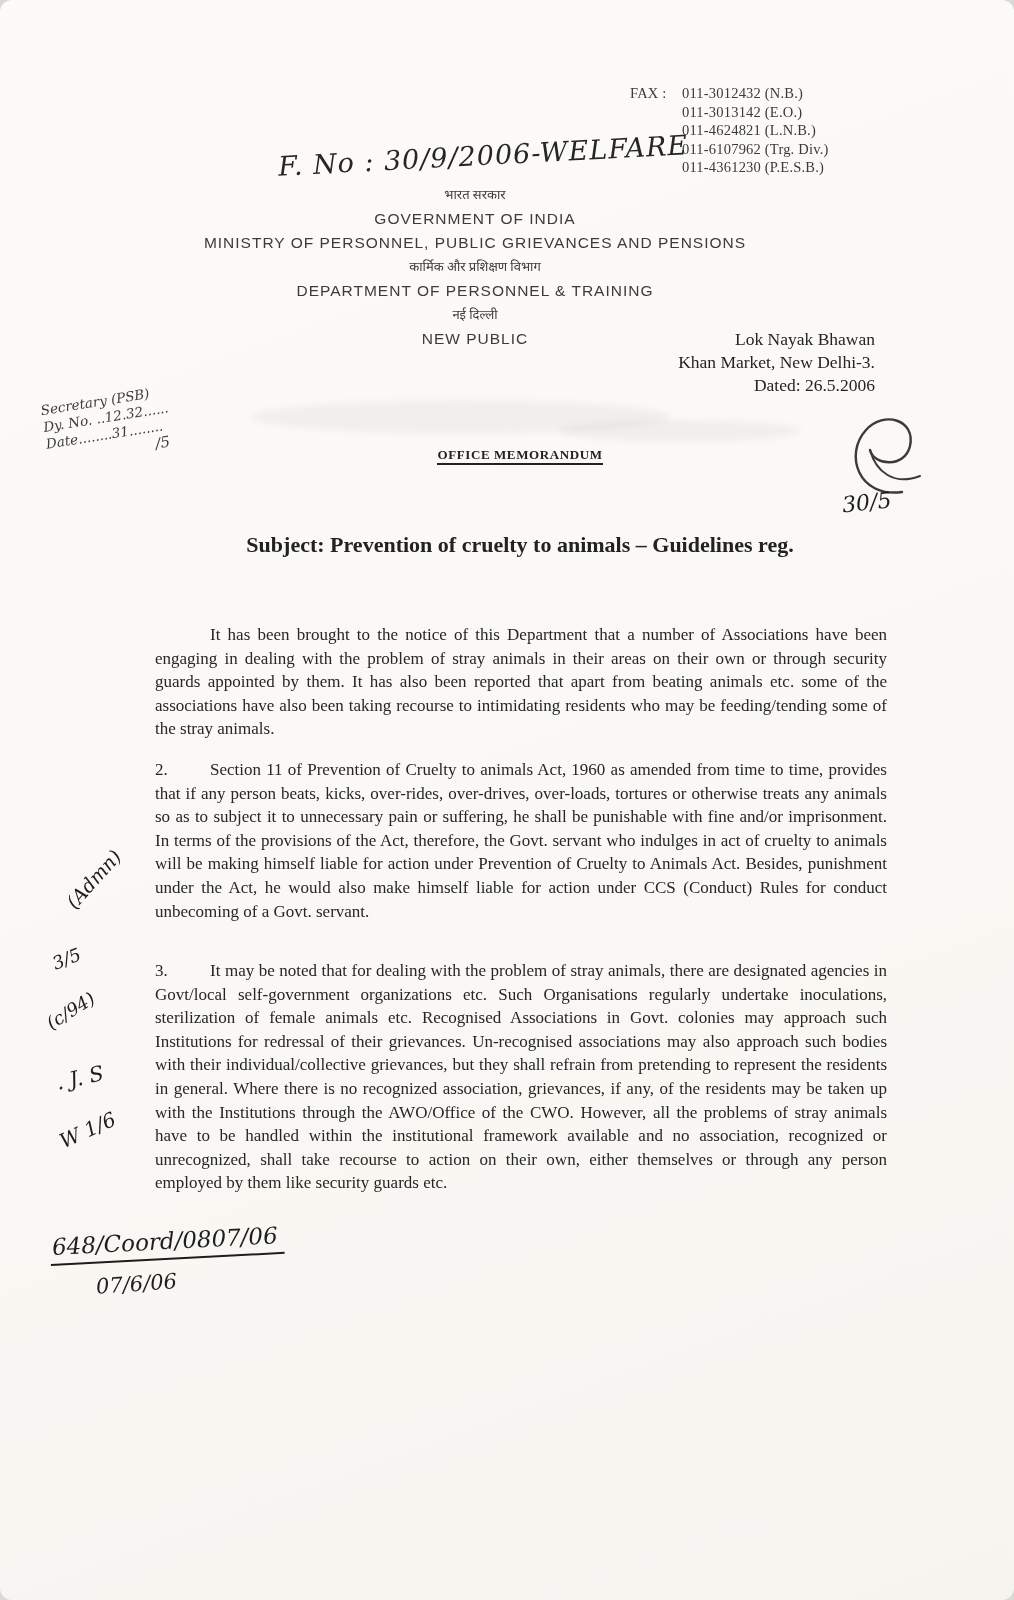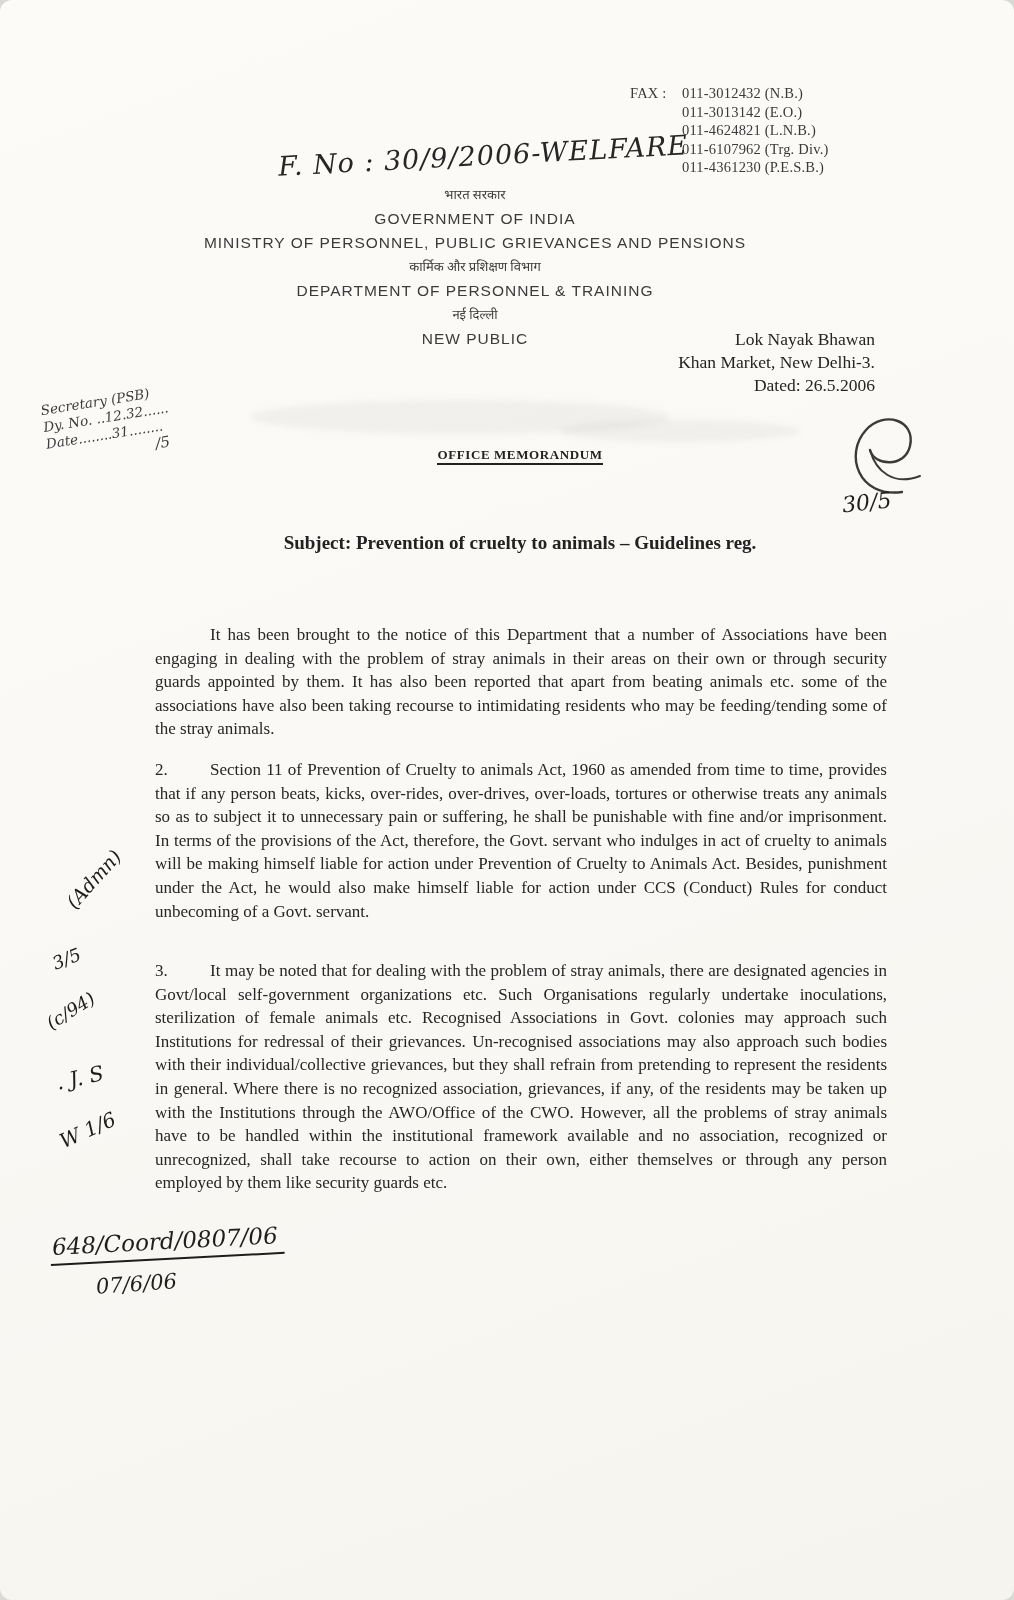--- a/index.html
+++ b/index.html
@@ -38,21 +38,21 @@
 
   
   .title { left:140px; top:447px; width:760px; text-align:center; font-size:13px; font-weight:bold; letter-spacing:.6px; color:#222; }
   .title span { border-bottom:2px solid #222; padding-bottom:1px; }
 
   
   .flourish { left:828px; top:412px; }
   .approval { left:842px; top:490px; font-size:22px; transform:rotate(-6deg); }
 
   
-  .subject { left:140px; top:532px; width:760px; text-align:center; font-size:19px; font-weight:bold; color:#222; }
+  .subject { left:140px; top:532px; width:760px; text-align:center; font-size:22px; font-weight:bold; color:#222; }
 
   
   .para { position:absolute; left:155px; width:732px; font-size:17px; line-height:23.6px; text-align:justify; color:#262626;margin-top:31px; }
   .p1 { top:592px; text-indent:55px; }
   .p2 { top:727px; }
   .p3 { top:928px; }
   .para-num { display:inline-block; width:55px; text-indent:0; }
 
   
   .mnote { color:#1c1c1c; }

